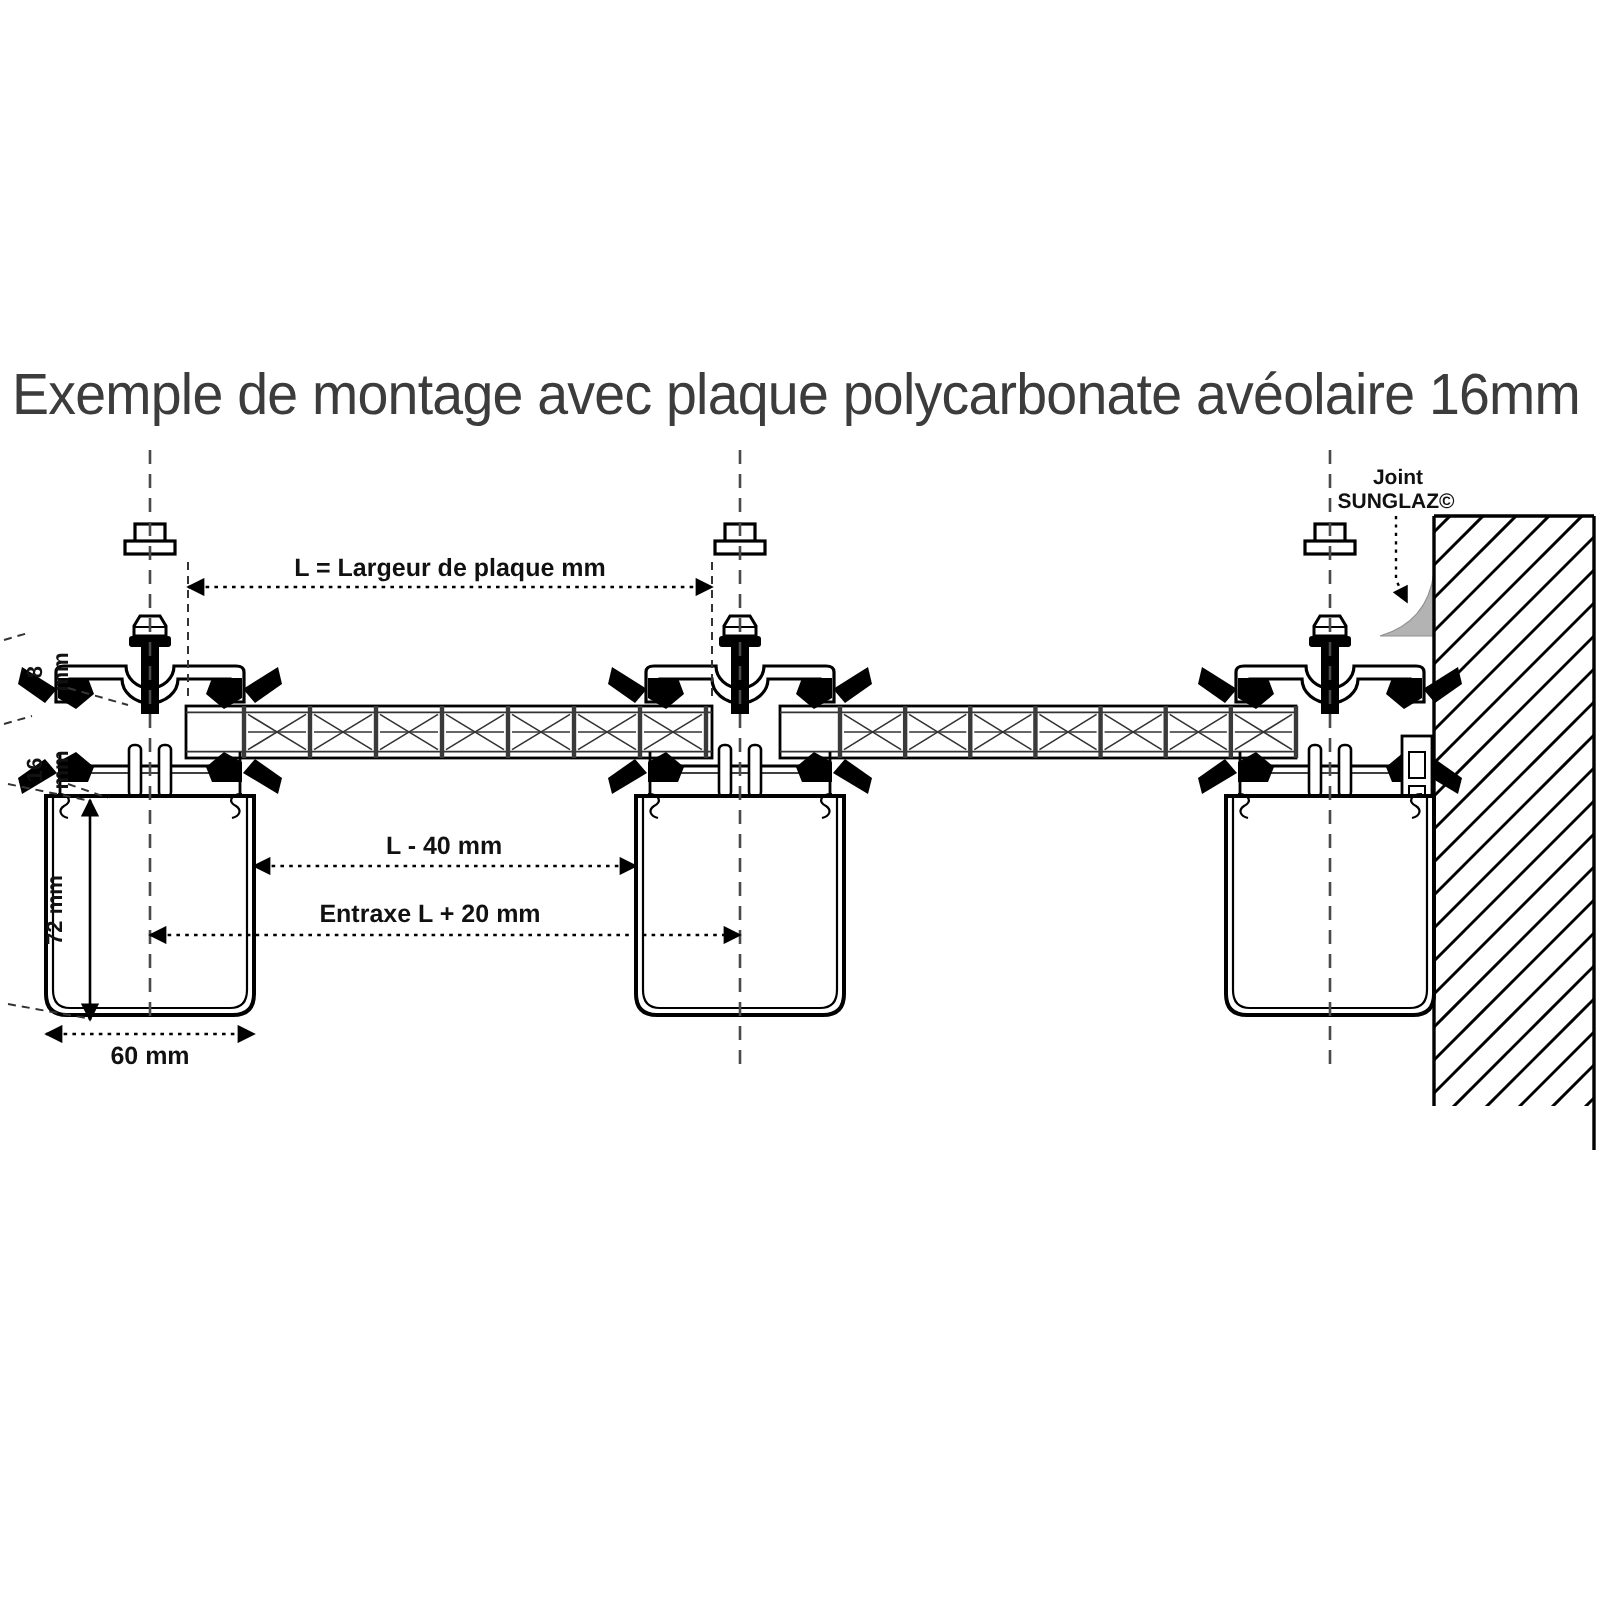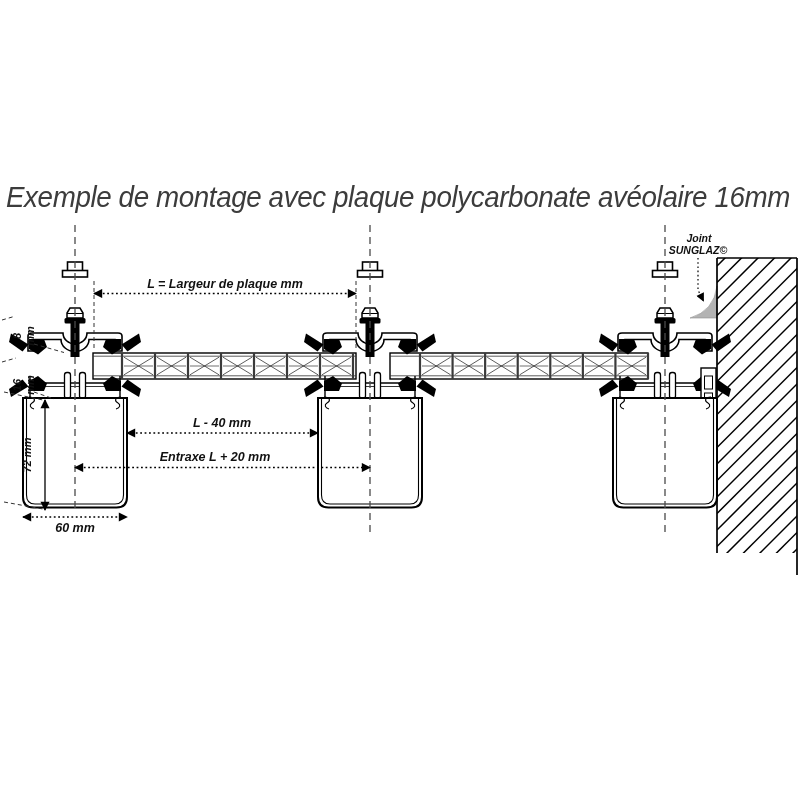--- a/index.html
+++ b/index.html
@@ -1,17 +1,17 @@
 <!DOCTYPE html>
 <html><head>
 <meta charset="utf-8">
 <style>
   html,body{margin:0;padding:0;background:#ffffff;}
   #stage{position:relative;width:800px;height:800px;background:#ffffff;overflow:hidden;
-         font-family:"Liberation Sans", sans-serif;font-style:italic;}
+         font-family:"Liberation Sans", sans-serif;}
   svg{position:absolute;left:0;top:0;}
   text{font-family:"Liberation Sans", sans-serif;}
   .dimtxt{font-size:12.5px;font-weight:bold;fill:#111;}
   .sidetxt{font-size:11px;font-weight:bold;fill:#111;}
   .jointtxt{font-size:10.5px;font-weight:bold;fill:#111;}
   .titletxt{font-size:29px;font-weight:400;letter-spacing:-0.4px;}
 </style>
 </head>
 <body>
 

